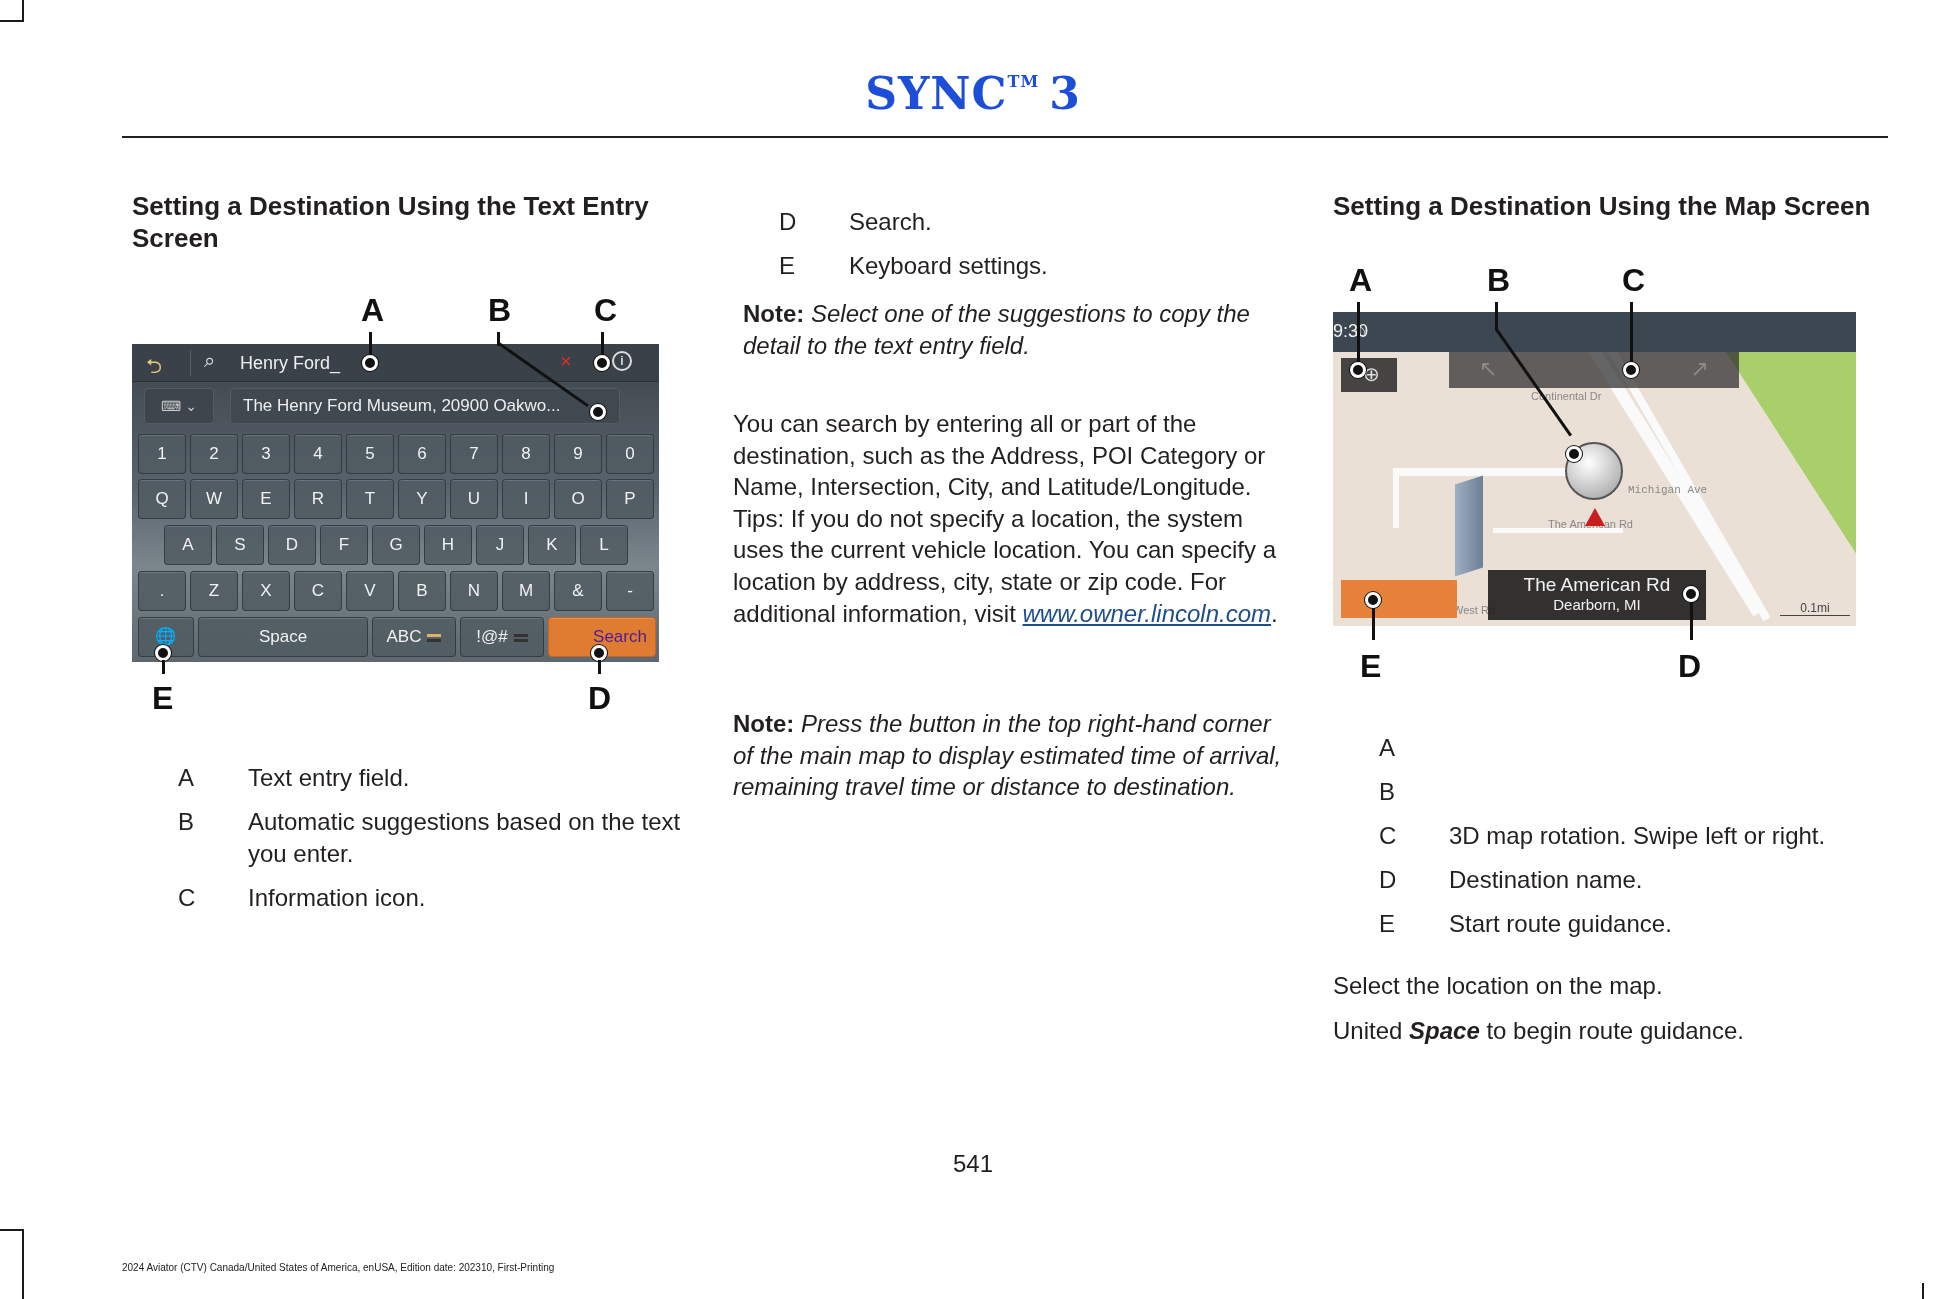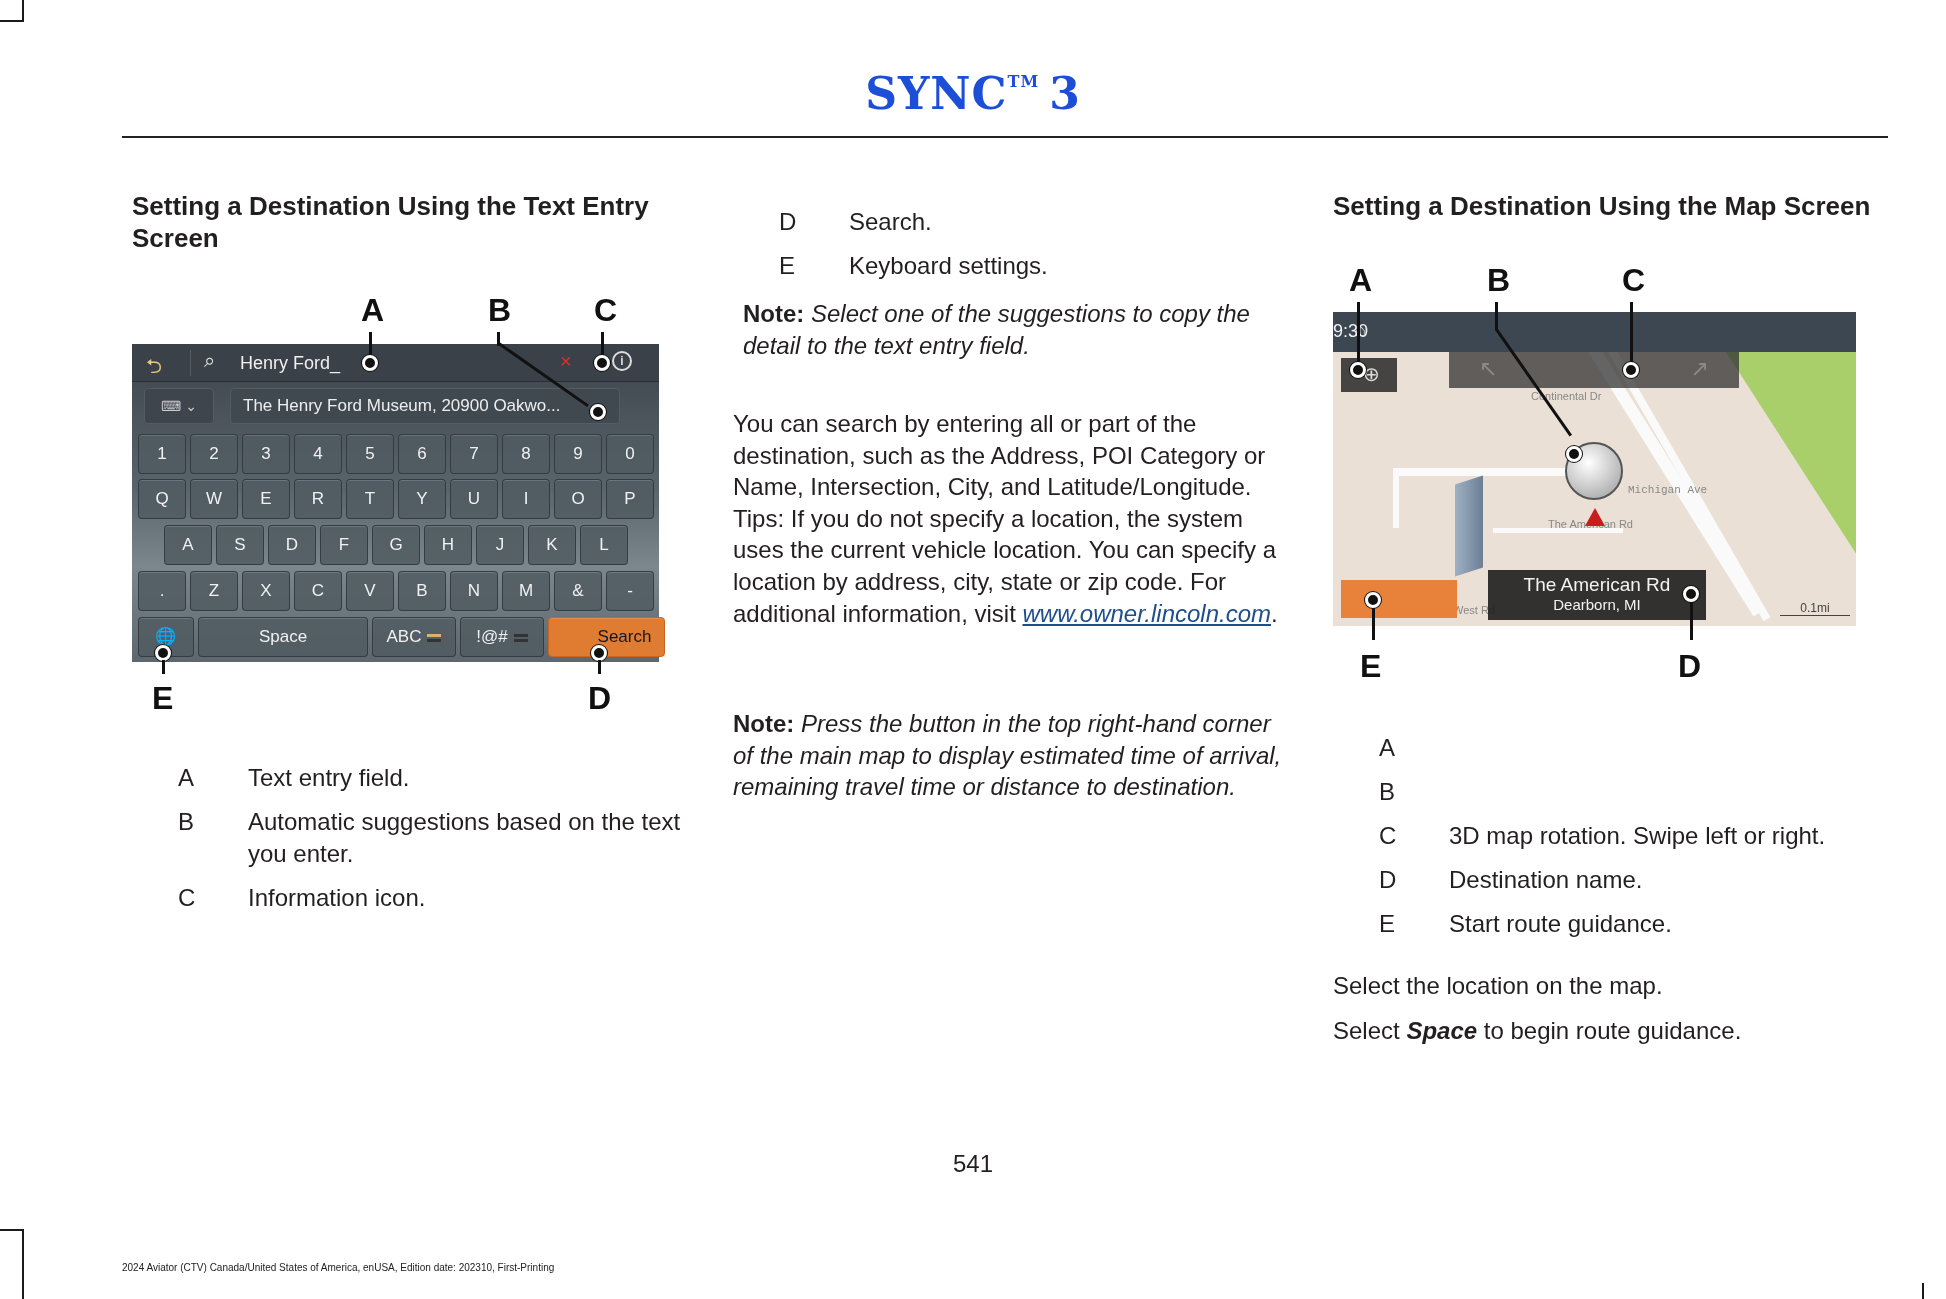--- a/index.html
+++ b/index.html
@@ -33,21 +33,21 @@
     font-size: 12px; color: #ddd; text-align: center; line-height: 16px; font-weight: bold; }
   .kb-layout-btn { position: absolute; left: 12px; top: 44px; width: 70px; height: 36px; border: 1px solid #545b62; border-radius: 4px; background: #3e454c; color: #ccc; font-size: 14px; line-height: 34px; text-align: center; }
   .kb-suggestion { position: absolute; left: 98px; top: 44px; width: 390px; height: 36px; border: 1px solid #545b62; border-radius: 4px; background: #404850; color: #eee; font-size: 17px; line-height: 34px; padding-left: 12px; white-space: nowrap; overflow: hidden; }
   .key-row { position: absolute; left: 6px; display: flex; gap: 4px; }
   .key { width: 48px; height: 40px; border-radius: 4px; background: rgba(80,90,98,0.85);
     border: 1px solid rgba(40,46,52,0.7); box-shadow: inset 0 1px 0 rgba(255,255,255,0.15);
     color: #f1f1f1; font-size: 17px; text-align: center; line-height: 38px; }
   .key.wide { width: 170px; }
   .key.mid { width: 84px; }
   .key.globe { width: 56px; }
-  .key.search { width: 117px; background: #e07b32; border-color: #c86520; color: #0f172a; padding-left: 36px; }
+  .key.search { width: 108px; background: #e07b32; border-color: #c86520; color: #4c1d95; padding-left: 36px; }
   .key.mid .bars { display: inline-block; width: 14px; height: 8px; margin-left: 6px; vertical-align: middle;
     background: linear-gradient(180deg, #d9b36a 0 40%, transparent 40% 60%, #333 60% 100%); }
 
   .dot { position: absolute; width: 16px; height: 16px; border-radius: 50%; background: #111; border: 3px solid #fff; box-shadow: 0 0 0 1px #111; }
   .vline { position: absolute; width: 3px; background: #111; }
 
   .key-list { position: absolute; font-size: 24px; line-height: 32px; }
   .key-item { display: flex; margin-bottom: 12px; }
   .key-letter { width: 70px; padding-left: 46px; flex-shrink: 0; box-sizing: content-box; }
   .key-desc { flex: 1; }
@@ -298,17 +298,17 @@
       <span class="key-desc">Destination name.</span>
     </div>
   <div class="key-item">
       <span class="key-letter">E</span>
       <span class="key-desc">Start route guidance.</span>
     </div>
 </div>
 
 <div class="para" style="position:absolute;left:1333px;top:970px;">Select the location on the map.</div>
 <div class="para" style="position:absolute;left:1333px;top:1015px;">
-  <span>Select </span><b><i>Space</i></b><span> to begin route guidance.</span>
+  <span>United </span><b><i>Space</i></b><span> to begin route guidance.</span>
 </div>
 
 <div class="page-number">541</div>
 <div class="footer">2024 Aviator (CTV) Canada/United States of America, enUSA, Edition date: 202310, First-Printing</div>
 
 </body></html>

